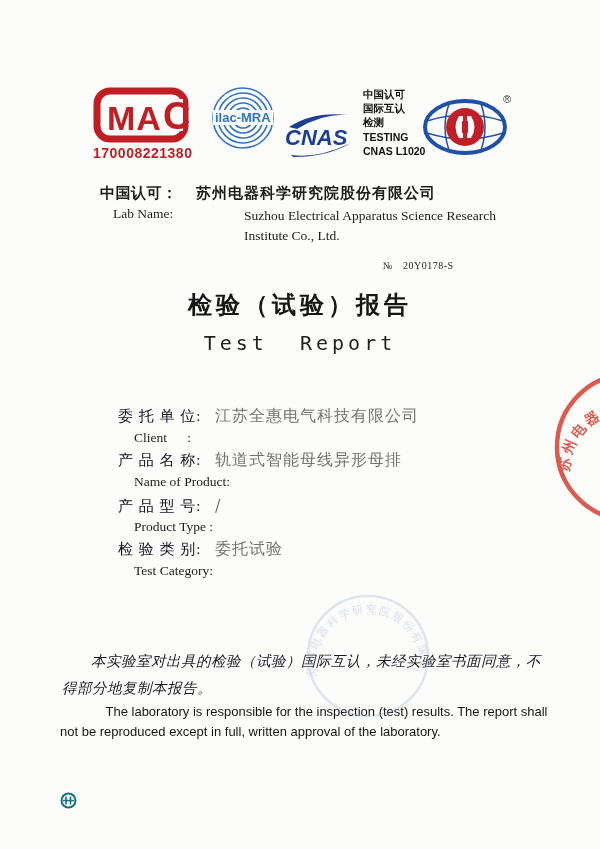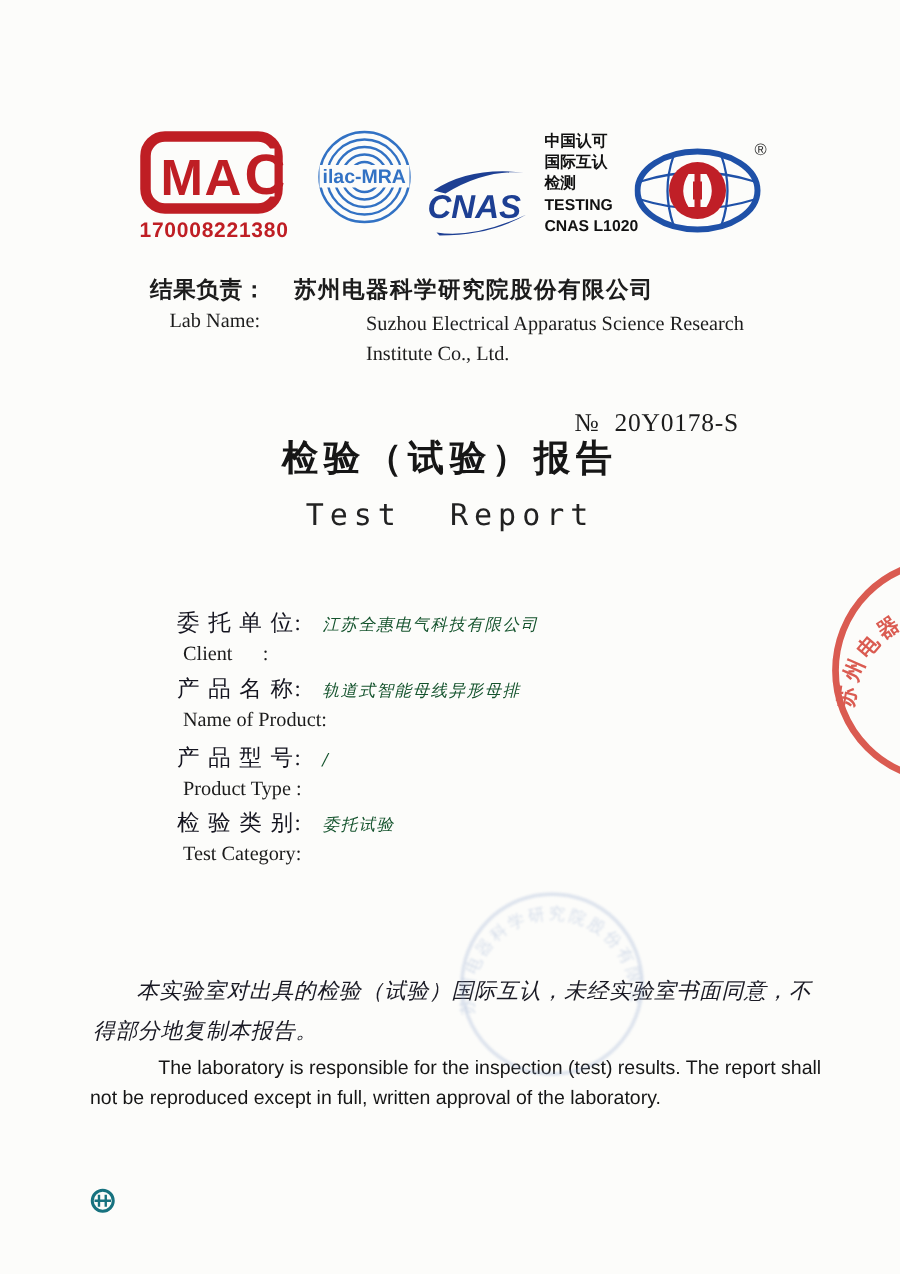--- a/index.html
+++ b/index.html
@@ -19,31 +19,31 @@
   .globe{position:absolute;left:330px;top:6px;}
   
   .lab{position:absolute;left:100px;top:184px;font-size:15px;}
   .lab-row1{display:flex;align-items:baseline;}
   .lab-zh-label{font-weight:bold;width:96px;letter-spacing:.5px;}
   .lab-zh-name{font-weight:bold;letter-spacing:1px;}
   .lab-row2{display:flex;margin-top:3px;gap:48px;}
   .lab-en-label{width:83px;margin-left:13px;font-family:"Liberation Serif",serif;font-size:13.5px;}
   .lab-en-name{font-family:"Liberation Serif",serif;font-size:13.5px;line-height:1.45;}
   
-  .report-no{position:absolute;left:383px;top:272px;font-family:"Liberation Serif",serif;font-size:17px;letter-spacing:.5px;}
+  .report-no{position:absolute;left:383px;top:260px;font-family:"Liberation Serif",serif;font-size:10px;letter-spacing:.5px;}
   .report-no .num{margin-left:10px;}
   
   .title-zh{position:absolute;left:0;top:289px;width:600px;text-align:center;font-size:24px;font-weight:bold;letter-spacing:4px;color:#161616;}
   .title-en{position:absolute;left:0;top:331px;width:600px;text-align:center;font-family:"DejaVu Sans Mono",monospace;font-size:20px;font-weight:500;letter-spacing:4px;white-space:pre;color:#222;}
   
   .field{position:absolute;left:118px;}
   .f-line1{display:flex;align-items:baseline;}
   .f-zh{font-size:15px;letter-spacing:1px;width:97px;color:#14141f;font-family:"Liberation Serif",serif;}
-  .f-val{font-size:11px;font-style:italic;font-family:"DejaVu Serif",serif;color:#14532d;letter-spacing:1px;}
-  .f-en{font-family:"Liberation Serif",serif;font-size:13.5px;margin-left:4px;margin-top:3px;white-space:pre;color:#1b1b1b;}
+  .f-val{font-size:16px;font-family:"DejaVu Serif",serif;color:#737373;letter-spacing:1px;}
+  .f-en{font-family:"Liberation Serif",serif;font-size:13.5px;margin-left:16px;margin-top:3px;white-space:pre;color:#1b1b1b;}
   
   .disc-zh{position:absolute;left:62px;top:648px;width:484px;font-family:"DejaVu Serif",serif;font-style:italic;font-size:14.5px;line-height:1.85;letter-spacing:.5px;text-indent:2em;color:#1a1a24;}
   .disc-en{position:absolute;left:60px;top:702px;width:492px;font-size:13px;line-height:1.5;text-indent:3.5em;color:#161616;}
   
   .red-stamp{position:absolute;left:545px;top:360px;opacity:.88;}
   .ghost-stamp{position:absolute;left:298px;top:590px;opacity:.5;filter:blur(.6px);}
   .corner-mark{position:absolute;left:60px;top:792px;}
   svg text{font-family:"Liberation Sans",sans-serif;}
 </style>
 </head>
@@ -104,21 +104,21 @@
         <path d="M4 30 Q 42 18 80 30 M4 42 Q 42 54 80 42 M26 13 Q 18 36 26 59 M58 13 Q 66 36 58 59" stroke="#1f51a8" stroke-width="1.5" fill="none"></path>
         <circle cx="42" cy="36" r="19" fill="#c01f27"></circle>
         <path d="M36 25 q -7 11 0 22 l 4 0 l 0 -22 Z M48 25 q 7 11 0 22 l -4 0 l 0 -22 Z" fill="#fcfcfa"></path>
         <rect x="39" y="30" width="6" height="12" fill="#c01f27"></rect>
       </svg>
     </div>
   </div>
 
   <div class="lab">
     <div class="lab-row1">
-      <span class="lab-zh-label">结果负责：</span>
+      <span class="lab-zh-label">中国认可：</span>
       <span class="lab-zh-name">苏州电器科学研究院股份有限公司</span>
     </div>
     <div class="lab-row2">
       <span class="lab-en-label">Lab Name:</span>
       <span class="lab-en-name">
         <span>Suzhou Electrical Apparatus Science Research</span><br>
         <span>Institute Co., Ltd.</span>
       </span>
     </div>
   </div>

